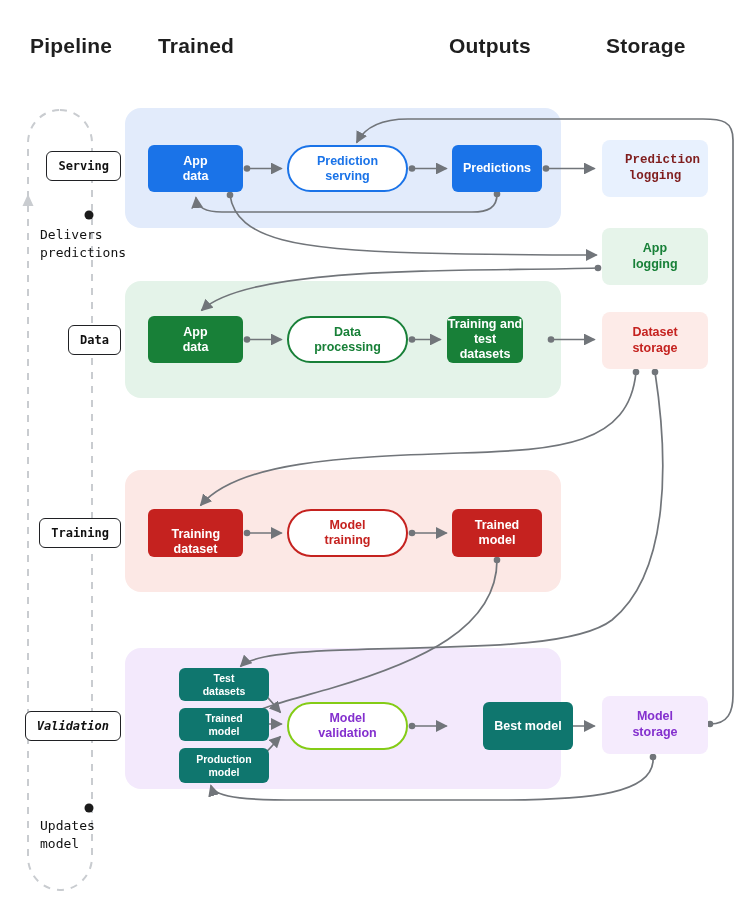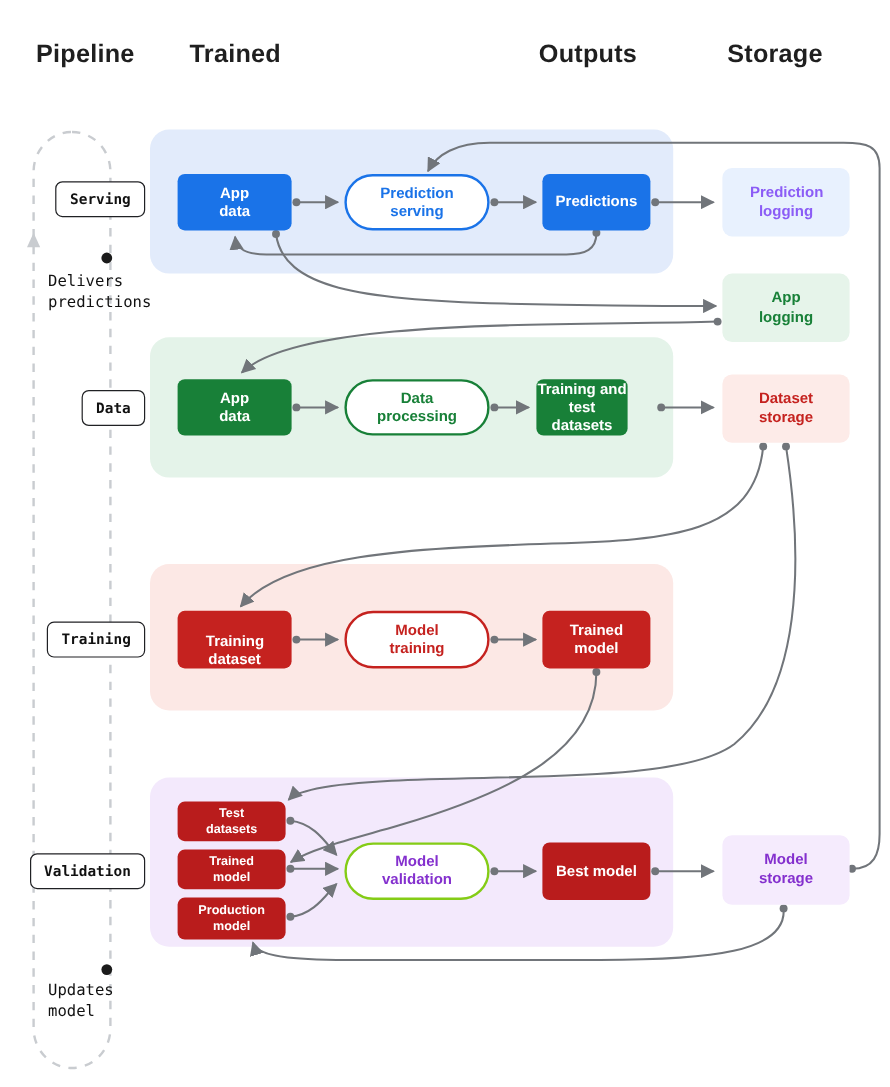--- a/index.html
+++ b/index.html
@@ -15,37 +15,37 @@
   .region.data{left:125px;top:281px;width:436px;height:117px;background:#e4f3e9;}
   .region.training{left:125px;top:470px;width:436px;height:122px;background:#fce8e5;}
   .region.validation{left:125px;top:648px;width:436px;height:141px;background:#f3e9fc;}
   .node{
     position:absolute;z-index:6;display:flex;align-items:center;justify-content:center;
     text-align:center;font-weight:700;font-size:12.5px;line-height:1.2;color:#fff;
     border-radius:6px;box-sizing:border-box;
   }
   .node span{display:inline-block;}
   .blue{background:#1a73e8;} .green{background:#188038;}
-  .red{background:#c5221f;} .purple{background:#b91c1c;}
+  .red{background:#c5221f;} .purple{background:#0f766e;margin-left:31px;}
   .pill{background:#fff;border-radius:24px;}
   .pill.blue-o{border:2px solid #1a73e8;color:#1a73e8;background:#fff;}
   .pill.green-o{border:2px solid #188038;color:#188038;background:#fff;}
   .pill.red-o{border:2px solid #c5221f;color:#c5221f;background:#fff;}
   .pill.purple-o{border:2px solid #84cc16;color:#8430ce;background:#fff;}
   .small-node{font-size:10.5px;line-height:1.15;border-radius:6px;}
   .small-node span{max-width:62px;}
   .w-narrow span{max-width:48px;}
   .w-pill span{max-width:82px;}
   .w-mid span{max-width:88px;}
   .storebox{
     position:absolute;z-index:6;width:106px;display:flex;align-items:center;justify-content:center;
     text-align:center;font-weight:700;font-size:12.5px;line-height:1.25;border-radius:8px;box-sizing:border-box;
   }
   .storebox span{display:inline-block;max-width:60px;}
-  .sb-blue{background:#e8f1fe;color:#8b5cf6;}
+  .sb-blue{background:#e8f1fe;color:#7f1d1d;font-family:Liberation Mono, monospace;}
   .sb-green{background:#e6f4ea;color:#188038;}
   .sb-red{background:#fdebe8;color:#c5221f;}
   .sb-purple{background:#f5ebfd;color:#8430ce;}
   .stage-label{
     position:absolute;z-index:8;background:#ffffff;border:1.6px solid #202124;border-radius:6px;
     font-family:"DejaVu Sans Mono","Liberation Mono",monospace;font-size:12px;font-weight:600;color:#111;
     display:flex;align-items:center;justify-content:center;height:30px;padding:0 11px;box-sizing:border-box;
   }
   .note{
     position:absolute;z-index:8;font-family:"DejaVu Sans Mono","Liberation Mono",monospace;
@@ -129,21 +129,21 @@
   </svg>
 
   <div class="note" style="left:40px;top:226px;">Delivers
 predictions</div>
   <div class="note" style="left:40px;top:817px;">Updates
 model</div>
 
   <div class="stage-label" style="right:621px;top:151px;">Serving</div>
   <div class="stage-label" style="right:621px;top:325px;">Data</div>
   <div class="stage-label" style="right:621px;top:518px;">Training</div>
-  <div class="stage-label" style="right:621px;top:711px;">Validation</div>
+  <div class="stage-label" style="right:621px;top:711px;font-style:italic;">Validation</div>
 
   <div class="region serving"></div>
   <div class="region data"></div>
   <div class="region training"></div>
   <div class="region validation"></div>
 
   <div class="node blue w-narrow" style="left:148px;top:145px;width:95px;height:47px;">
       <span>App data</span>
     </div>
   <div class="node pill blue-o w-pill" style="left:287px;top:145px;width:121px;height:47px;">

